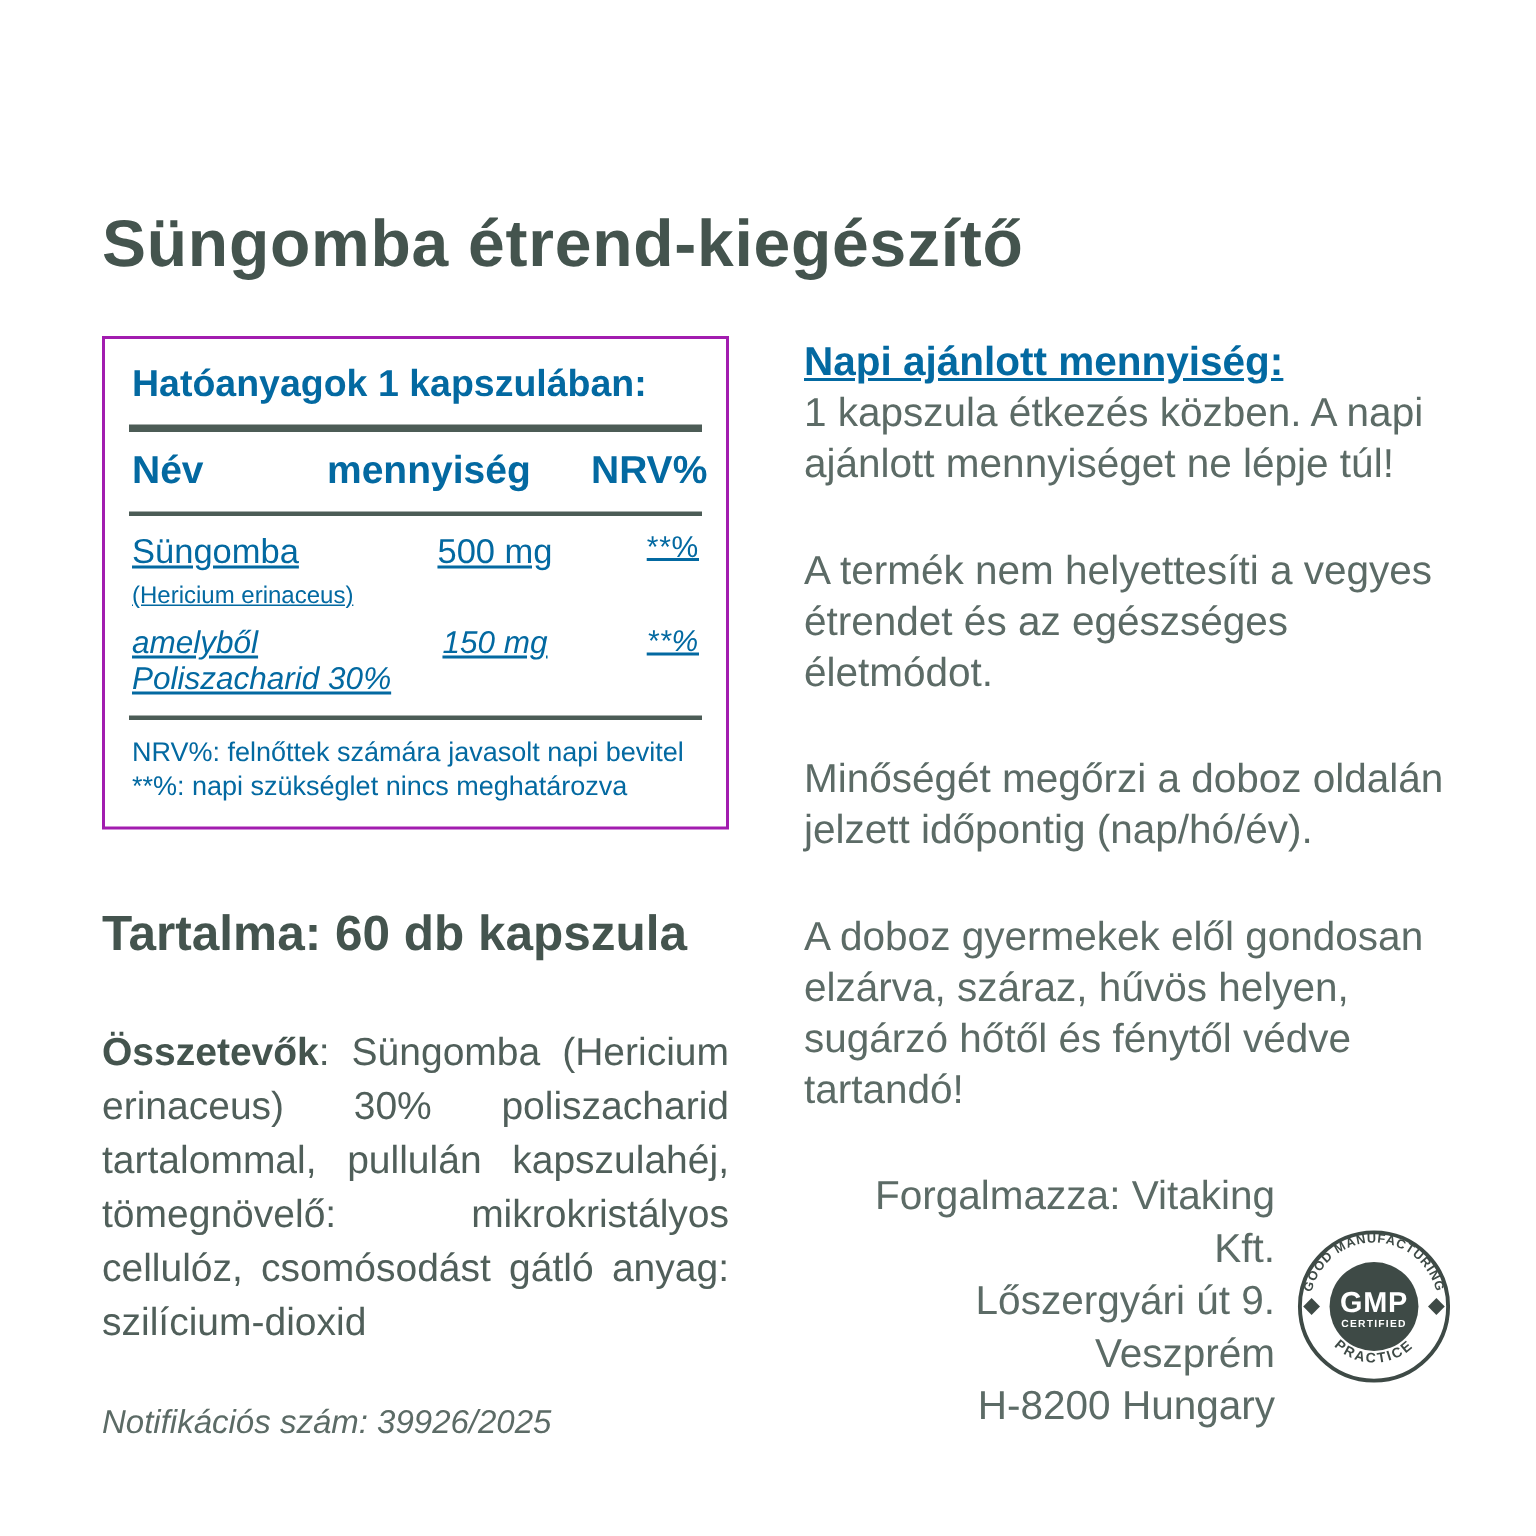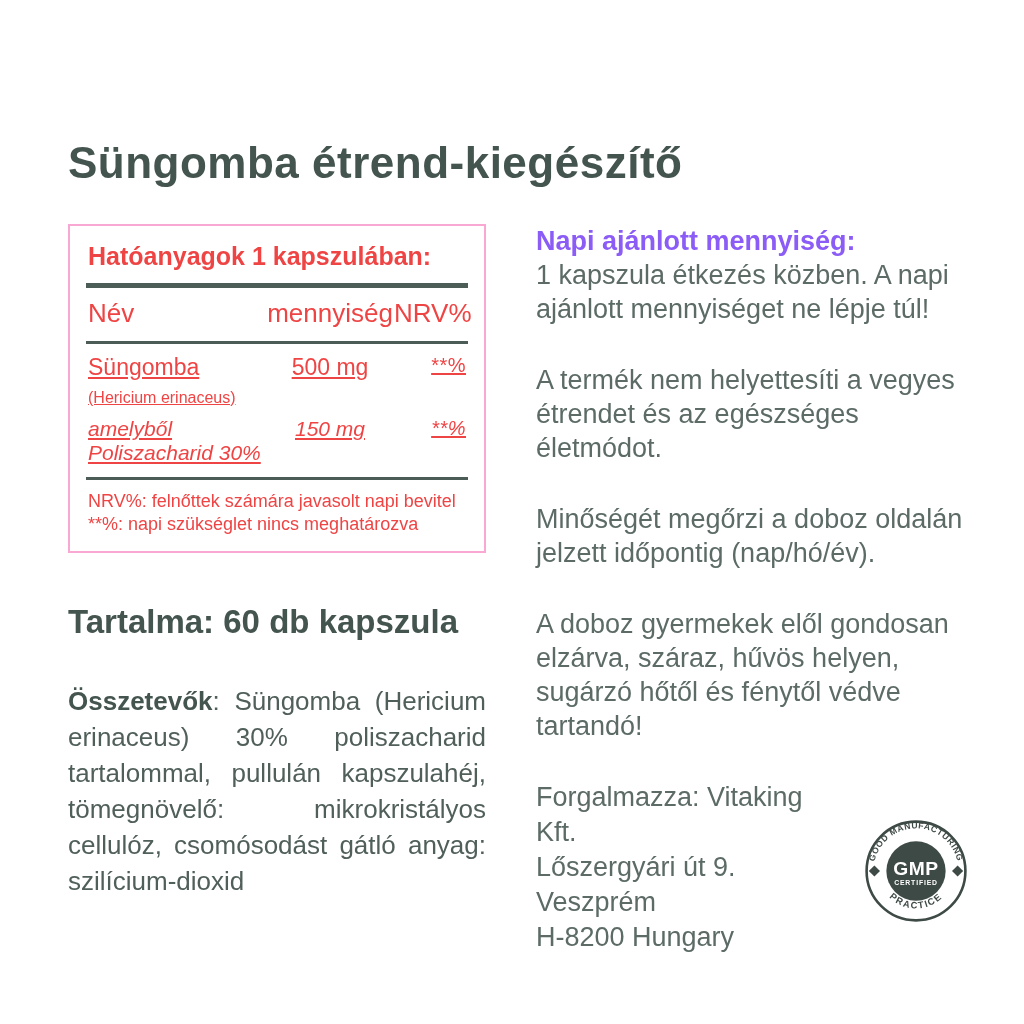--- a/index.html
+++ b/index.html
@@ -22,37 +22,38 @@
     margin-bottom: 36px;
   }
   .columns {
     display: grid;
     grid-template-columns: 418px 432px;
     column-gap: 50px;
   }
 
   
   .facts-box {
-    border: 2px solid #f9a8d4;
+    border: 2px solid #a21caf;
     padding: 14px 16px 12px 16px;
-    color: #ef4444;
+    color: #0369a1;
   }
   .facts-heading {
     font-size: 25px;
     font-weight: bold;
     padding: 2px 2px 12px 2px;
   }
   .rule-thick { border: none; border-top: 5px solid #4c5c56; }
   .rule-med   { border: none; border-top: 3px solid #4c5c56; }
   .facts-header-row {
     display: grid;
     grid-template-columns: 1fr 128px 72px;
     font-size: 26px;
-    font-weight: normal;
+    font-weight: bold;
     padding: 10px 2px 12px 2px;
+    gap: 48px;
   }
   .facts-row {
     display: grid;
     grid-template-columns: 1fr 128px 72px;
     font-size: 23px;
     padding: 10px 2px 2px 2px;
     text-decoration: underline;
   }
   .facts-row.latin-row { padding-top: 6px; font-size: 16px; }
   .facts-row.italic-row { font-style: italic; font-size: 21px; padding: 8px 2px 12px 2px; }
@@ -89,27 +90,29 @@
 
   
   .right-col { color: #5c6b66; }
   .right-col p {
     font-size: 27px;
     line-height: 34px;
     margin-bottom: 37px;
   }
   .para-heading {
     font-weight: bold;
-    color: #8b5cf6;
+    color: #0369a1;
     display: block;
+    text-decoration: underline;
   }
   .distributor-block {
     display: flex;
     align-items: center;
     gap: 14px;
+    text-align: right;
   }
   .distributor-lines {
     font-size: 27px;
     line-height: 35px;
     flex: 1;
   }
   .gmp-badge { width: 104px; height: 104px; flex: 0 0 auto; margin-top: 6px; }
 </style>
 </head>
 <body>
@@ -150,20 +153,21 @@
         <div class="facts-footnotes">
           <div>NRV%: felnőttek számára javasolt napi bevitel</div>
           <div>**%: napi szükséglet nincs meghatározva</div>
         </div>
       </div>
 
       <div class="contents-heading">Tartalma: 60 db kapszula</div>
 
       <p class="ingredients"><b>Összetevők</b><span>: Süngomba (Hericium erinaceus) 30% poliszacharid tartalommal, pullulán kapszulahéj, tömegnövelő: mikrokristályos cellulóz, csomósodást gátló anyag: szilícium-dioxid</span></p>
 
+      <div class="notification">Notifikációs szám: 39926/2025</div>
 
     </div>
 
     <div class="right-col">
 
       <p><span class="para-heading">Napi ajánlott mennyiség:</span><span>1 kapszula étkezés közben. A napi ajánlott mennyiséget ne lépje túl!</span></p>
 
       <p>A termék nem helyettesíti a vegyes étrendet és az egészséges életmódot.</p>
 
       <p>Minőségét megőrzi a doboz oldalán jelzett időpontig (nap/hó/év).</p>

